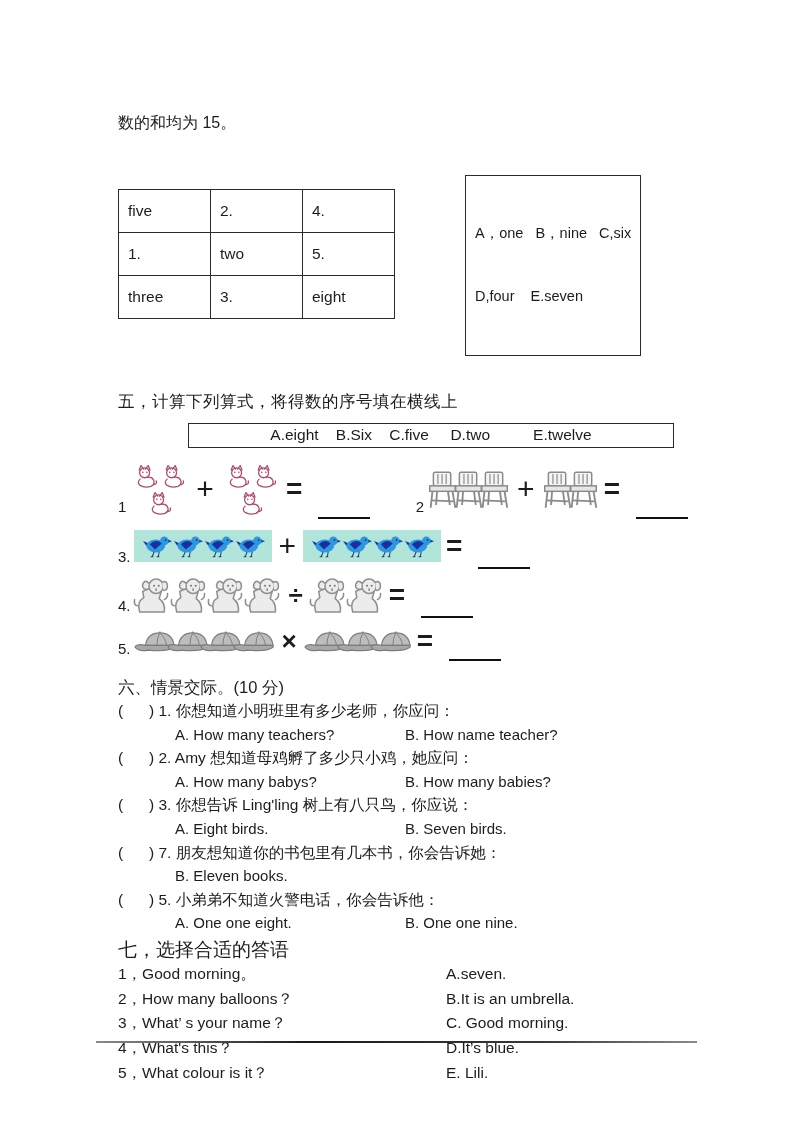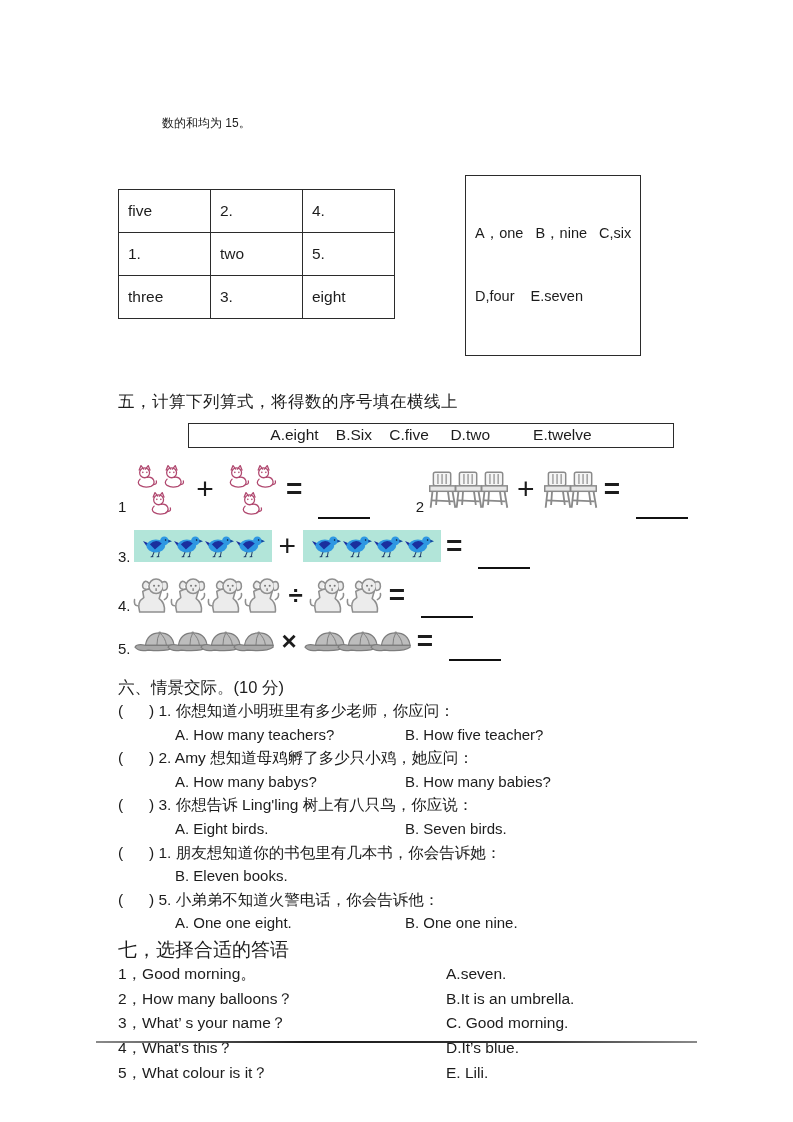--- a/index.html
+++ b/index.html
@@ -8,21 +8,21 @@
     width: 793px; height: 1122px; position: relative; overflow: hidden;
     font-family: "Liberation Sans", "DejaVu Sans", sans-serif;
     color: #1c1c1c;
   }
   .page { position: absolute; left: 118px; top: 104px; width: 570px; }
   .pre { white-space: pre; }
 
   
   .h4-line1 { font-size: 15px; line-height: 24px; }
   .h-strong { font-size: 18.5px; letter-spacing: 1px; margin-right: 2px; }
-  .h4-line2 { font-size: 12px; line-height: 26px; margin-top: 6px; margin-left: 44px; }
+  .h4-line2 { font-size: 16px; line-height: 26px; margin-top: 6px; }
 
   .tbl-row { display: flex; align-items: center; margin-top: 15px; }
   table.grid { border-collapse: collapse; }
   table.grid td {
     border: 1.6px solid #2b2b2b; width: 92px; height: 43px;
     padding-left: 9px; font-size: 15.5px; vertical-align: middle;
   }
   .opts-box {
     margin-left: 70px; margin-top: 24px; border: 1.5px solid #2b2b2b;
     padding: 5px 9px 6px 9px; font-size: 14.5px; line-height: 21px; white-space: pre;
@@ -335,21 +335,21 @@
   <div>
     <p class="h6">六、情景交际。(10 分)</p>
     <div id="s6-questions">
         <div>
           <div class="q-stem">
             <span class="q-paren">(      ) </span>
             <span>1. 你想知道小明班里有多少老师，你应问：</span>
           </div>
           <div class="q-opts">
             <span class="a">A. How many teachers?</span>
-            <span class="b">B. How five teacher?</span>
+            <span class="b">B. How name teacher?</span>
           </div>
         </div>
         <div>
           <div class="q-stem">
             <span class="q-paren">(      ) </span>
             <span>2. Amy 想知道母鸡孵了多少只小鸡，她应问：</span>
           </div>
           <div class="q-opts">
             <span class="a">A. How many babys?</span>
             <span class="b">B. How many babies?</span>
@@ -361,21 +361,21 @@
             <span>3.  你想告诉 Ling'ling 树上有八只鸟，你应说：</span>
           </div>
           <div class="q-opts">
             <span class="a">A. Eight birds.</span>
             <span class="b">B. Seven birds.</span>
           </div>
         </div>
         <div>
           <div class="q-stem">
             <span class="q-paren">(      ) </span>
-            <span>1.  朋友想知道你的书包里有几本书，你会告诉她：</span>
+            <span>7.  朋友想知道你的书包里有几本书，你会告诉她：</span>
           </div>
           <div class="q-opts">
             <span class="b">B. Eleven books.</span>
           </div>
         </div>
         <div>
           <div class="q-stem">
             <span class="q-paren">(      ) </span>
             <span>5.  小弟弟不知道火警电话，你会告诉他：</span>
           </div>

